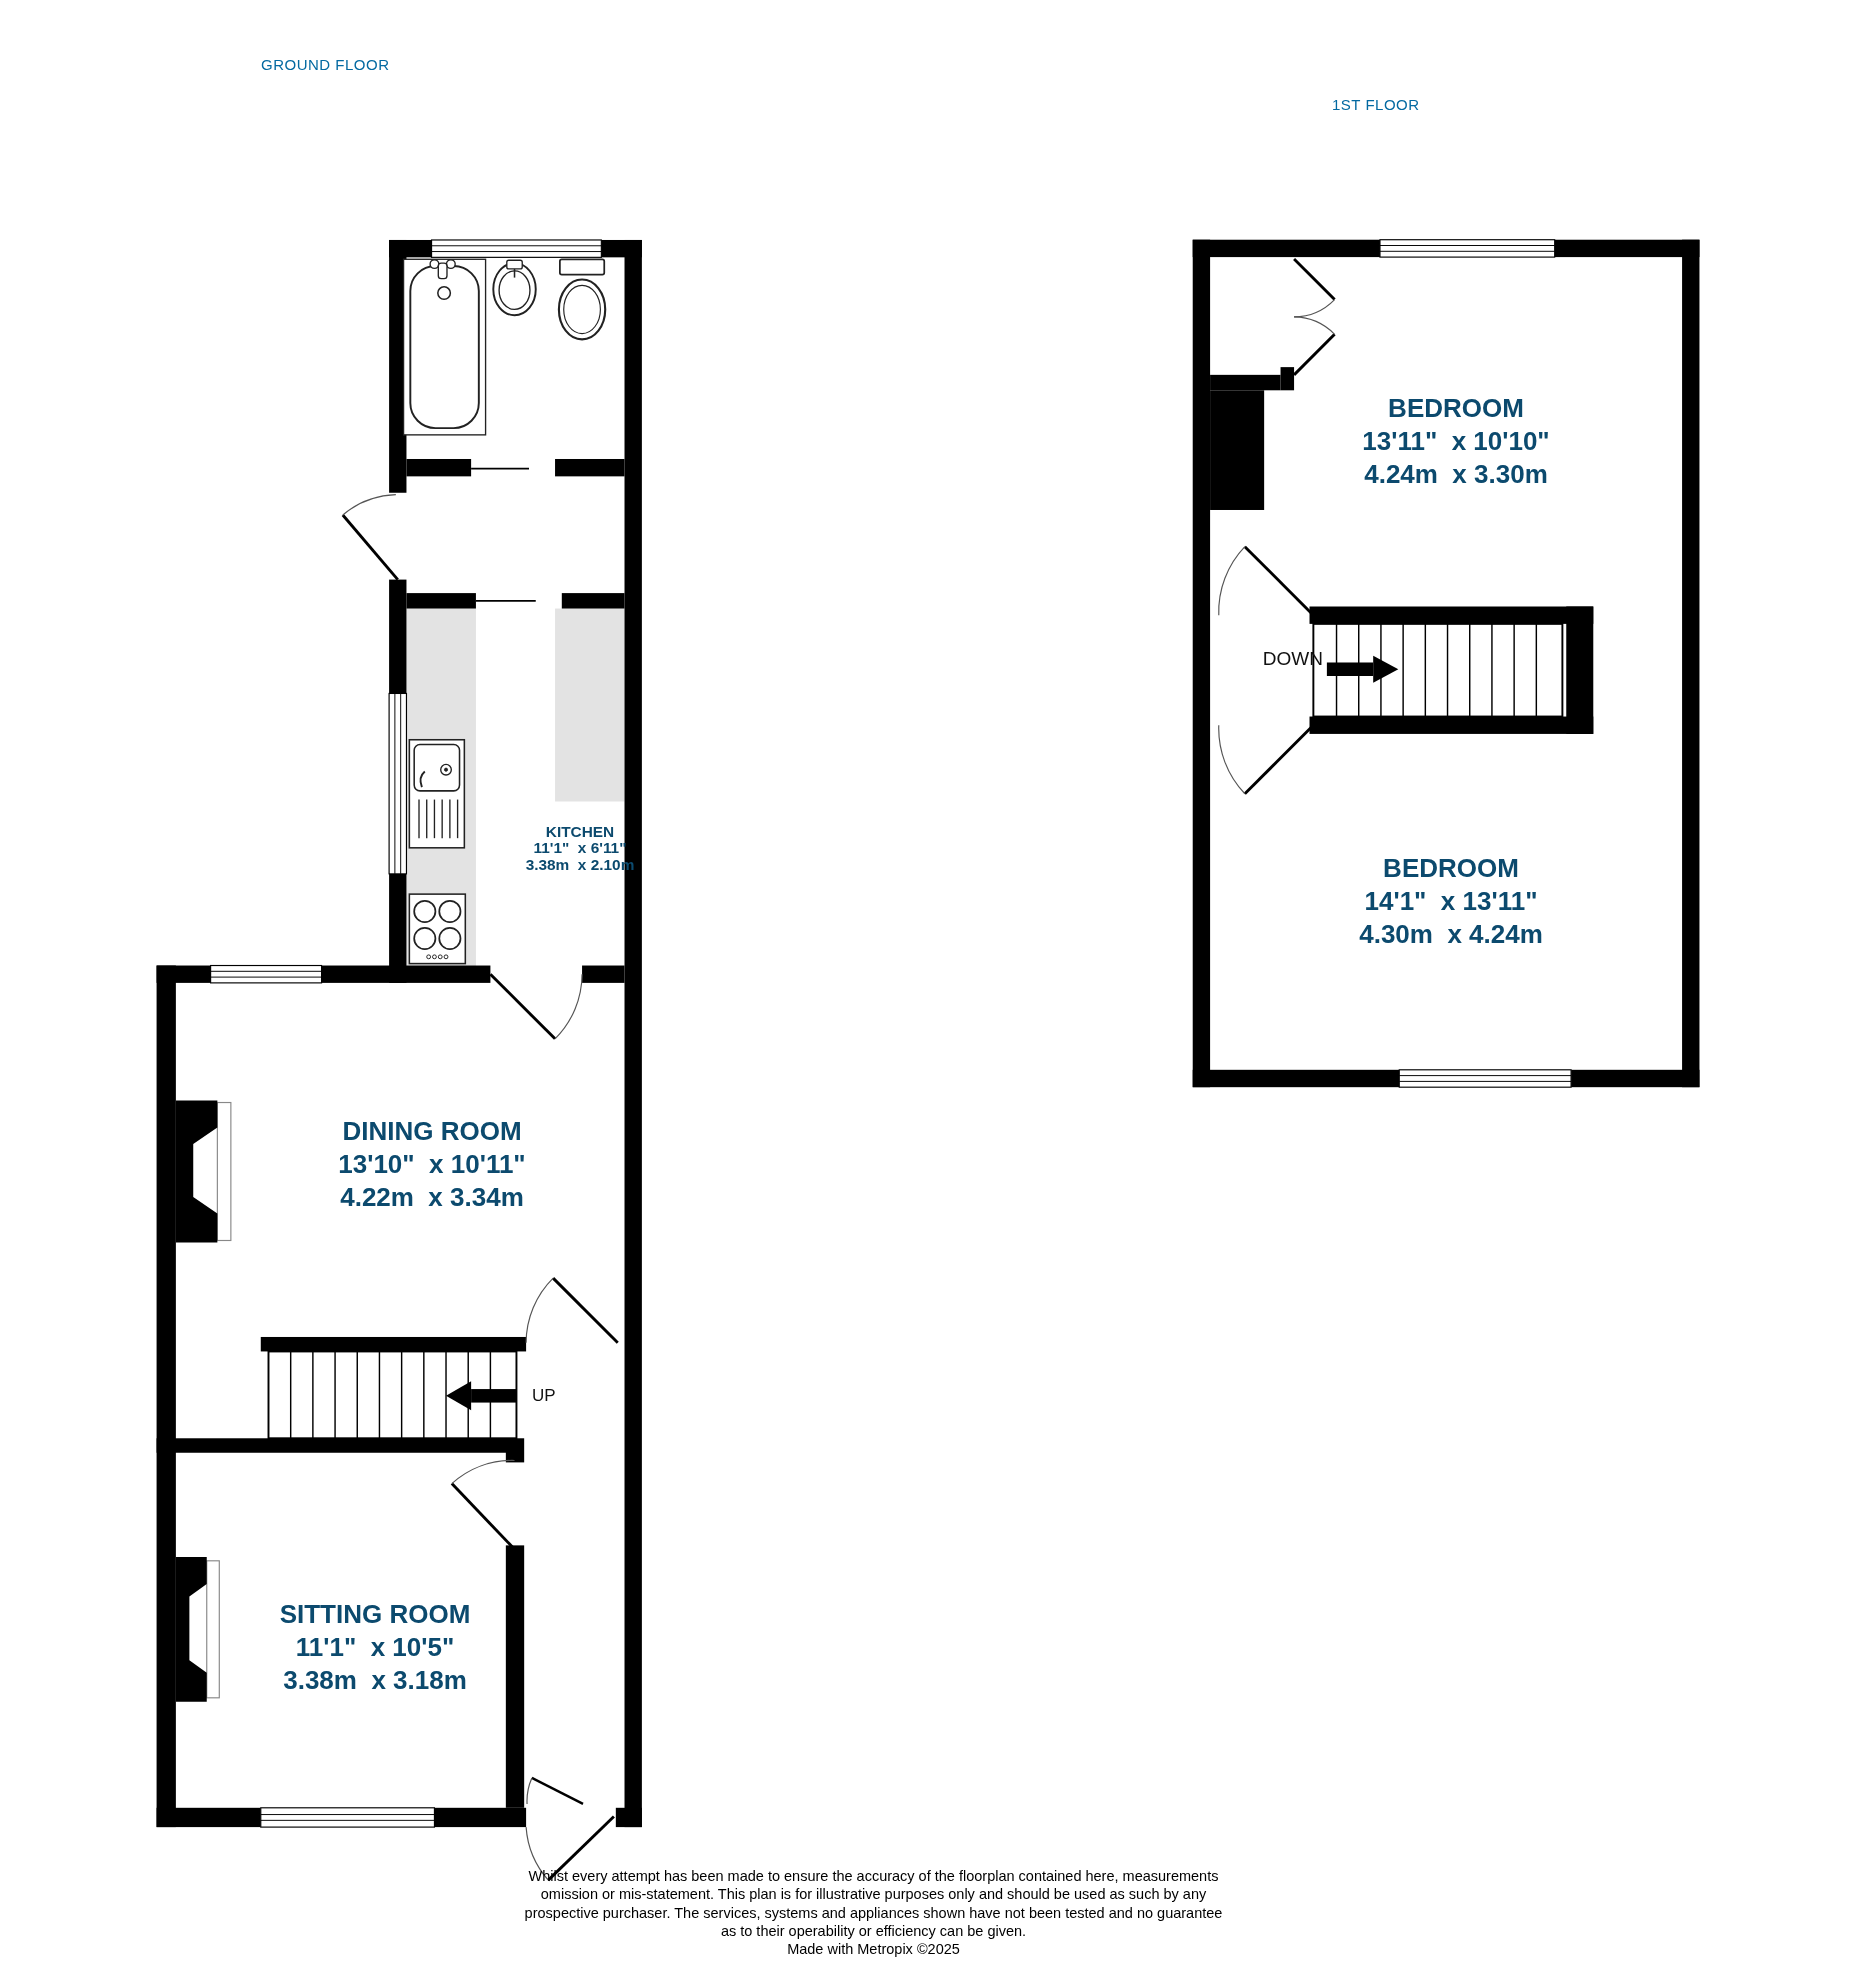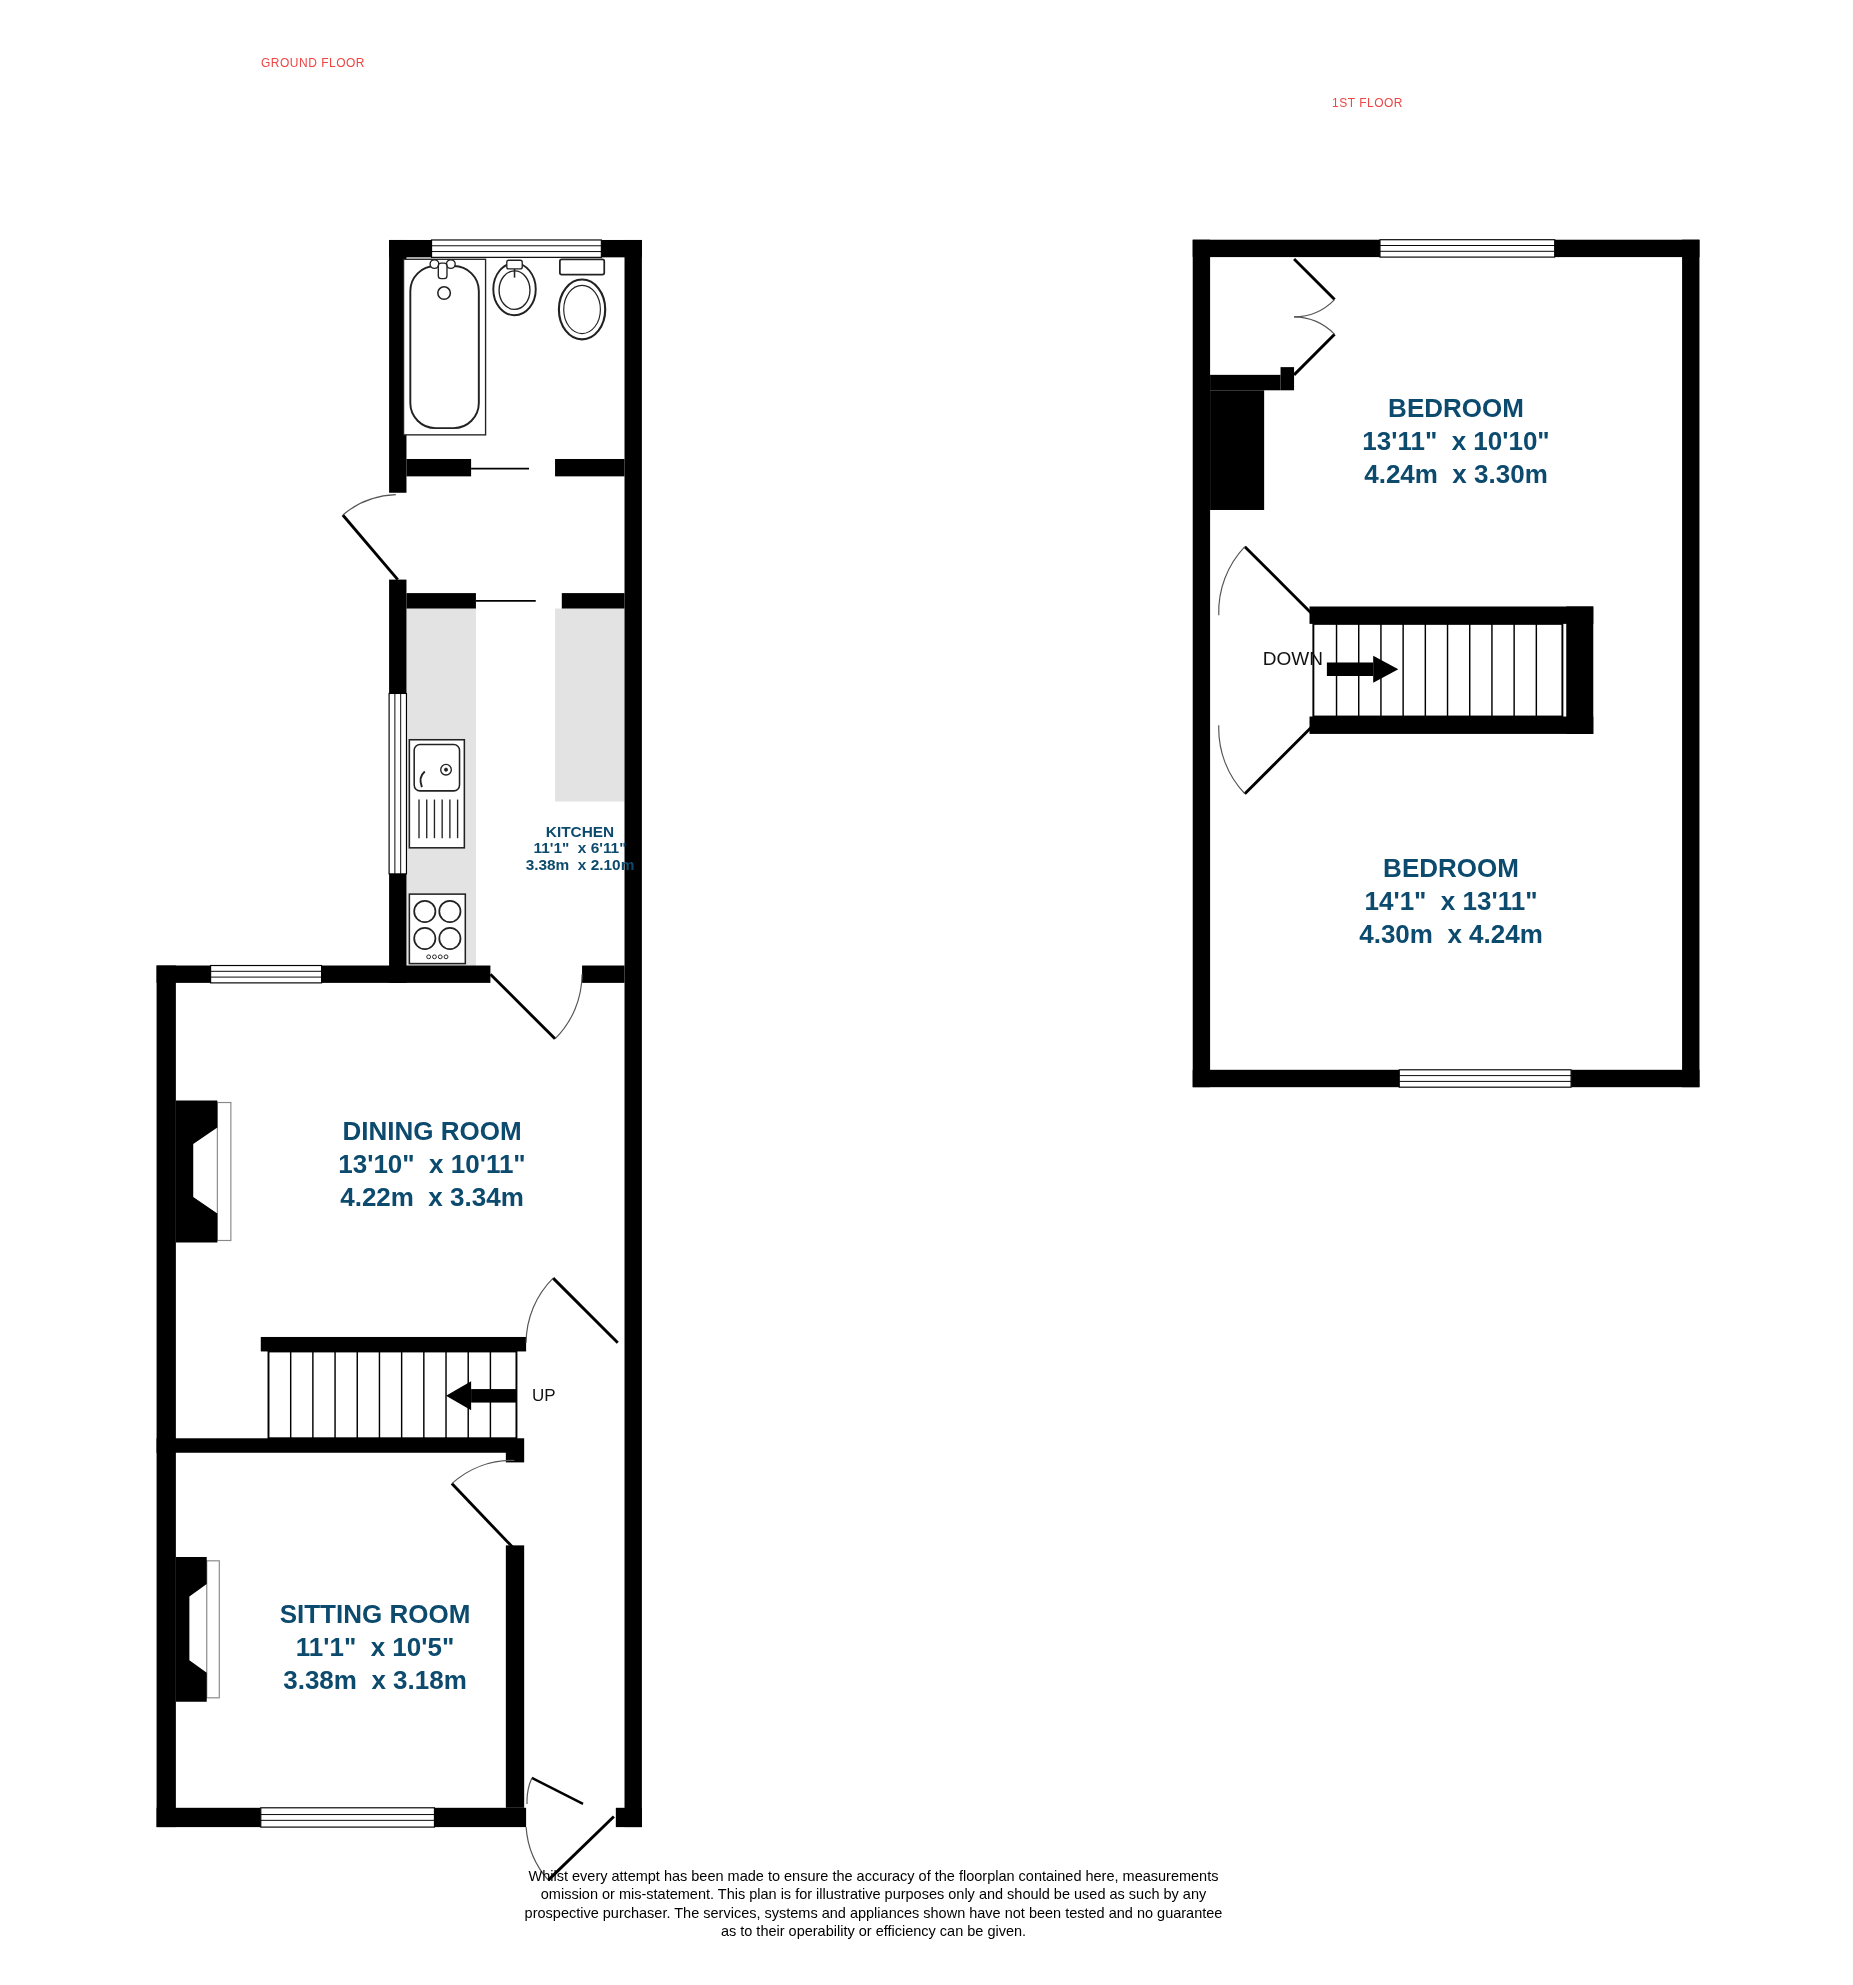--- a/index.html
+++ b/index.html
@@ -2,21 +2,21 @@
 <html><head>
 <meta charset="utf-8">
 <style>
   html,body{margin:0;padding:0;}
   body{
     width:1854px;height:1985px;position:relative;background:#ffffff;
     font-family:"Liberation Sans","DejaVu Sans",sans-serif;color:#1a1a1a;
     overflow:hidden;
   }
   .floor-title{
-    position:absolute;font-size:12px;font-weight:400;color:#ef4444;letter-spacing:0.5px;
+    position:absolute;font-size:15px;font-weight:400;color:#0369a1;letter-spacing:0.5px;
   }
   .floor-title.ground{left:261px;top:56px;}
   .floor-title.first{left:1332px;top:56px;margin-top:40px;}
   svg.plan{position:absolute;}
   svg.plan.ground{left:145px;top:222px;}
   svg.plan.first{left:1183px;top:232px;}
   .room-label{
     position:absolute;text-align:center;transform:translateX(-50%);
     font-weight:700;color:#0c4a6e;
   }
@@ -317,14 +317,15 @@
 </div>
 
 <div class="stair-label up">UP</div>
 <div class="stair-label down">DOWN</div>
 
 <div class="disclaimer">
   <div>Whilst every attempt has been made to ensure the accuracy of the floorplan contained here, measurements</div>
   <div>omission or mis-statement. This plan is for illustrative purposes only and should be used as such by any</div>
   <div>prospective purchaser. The services, systems and appliances shown have not been tested and no guarantee</div>
   <div>as to their operability or efficiency can be given.</div>
+  <div>Made with Metropix ©2025</div>
 </div>
 
 
 </body></html>

